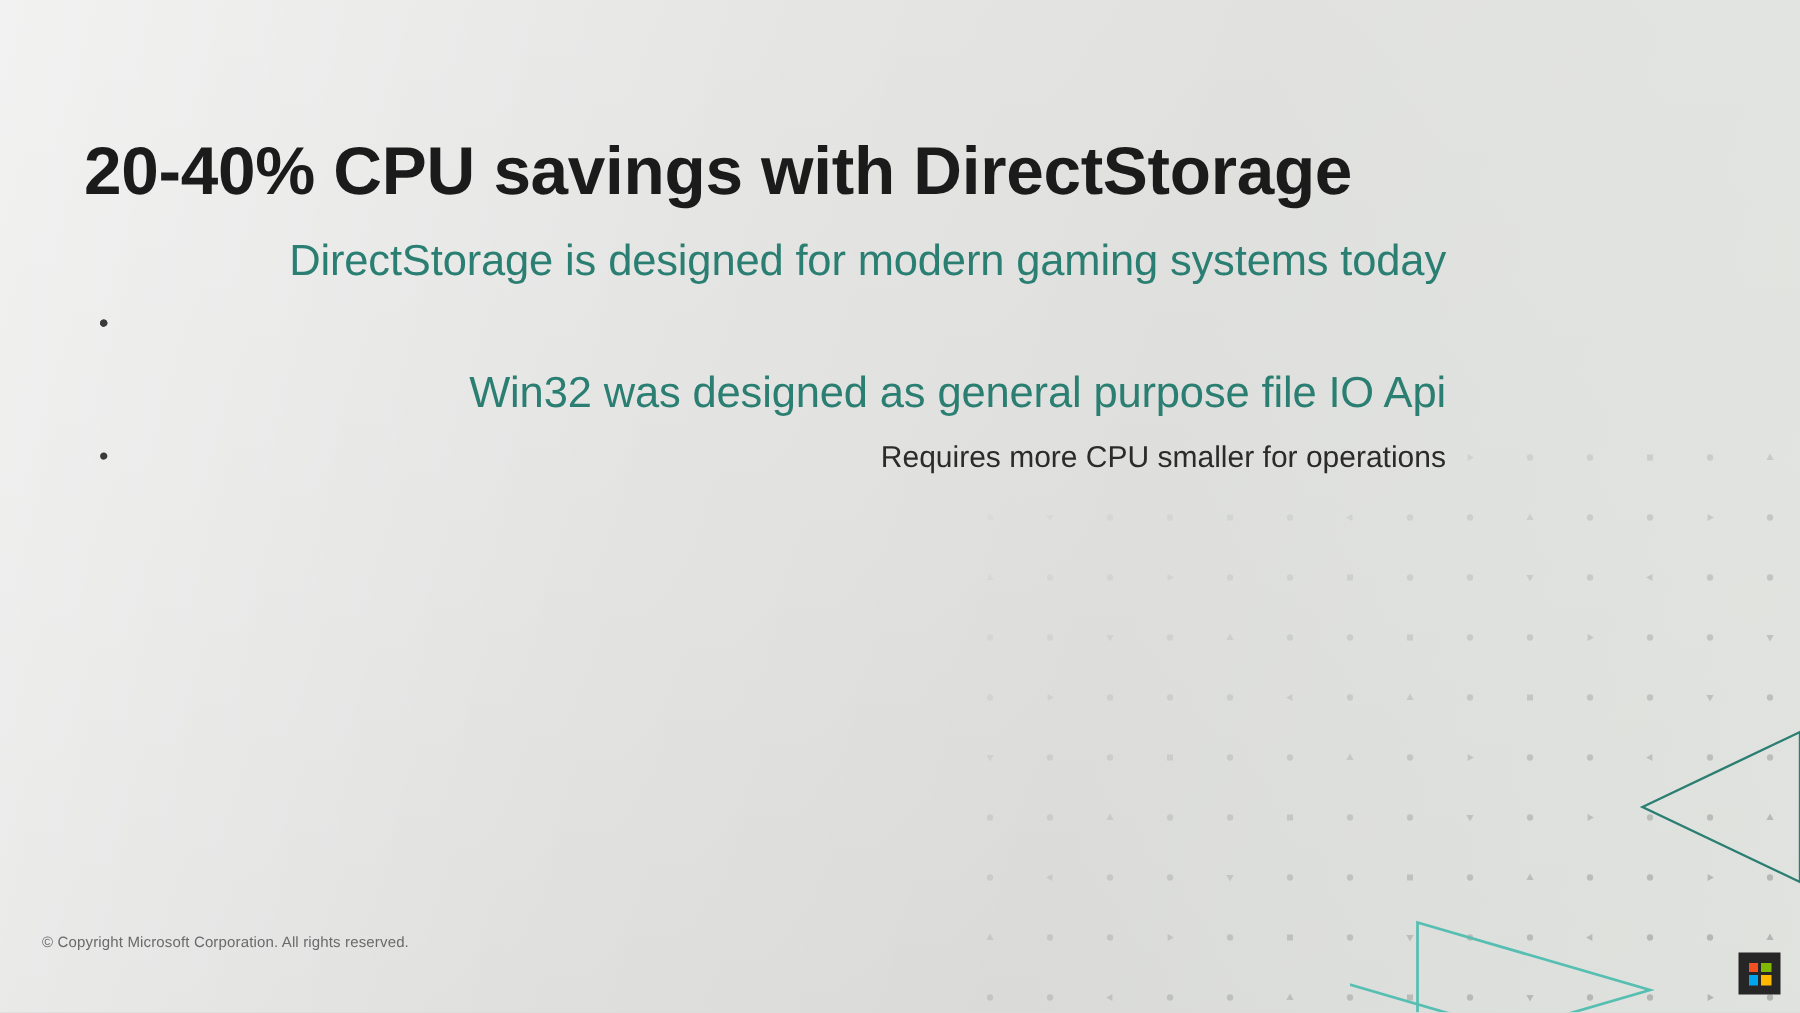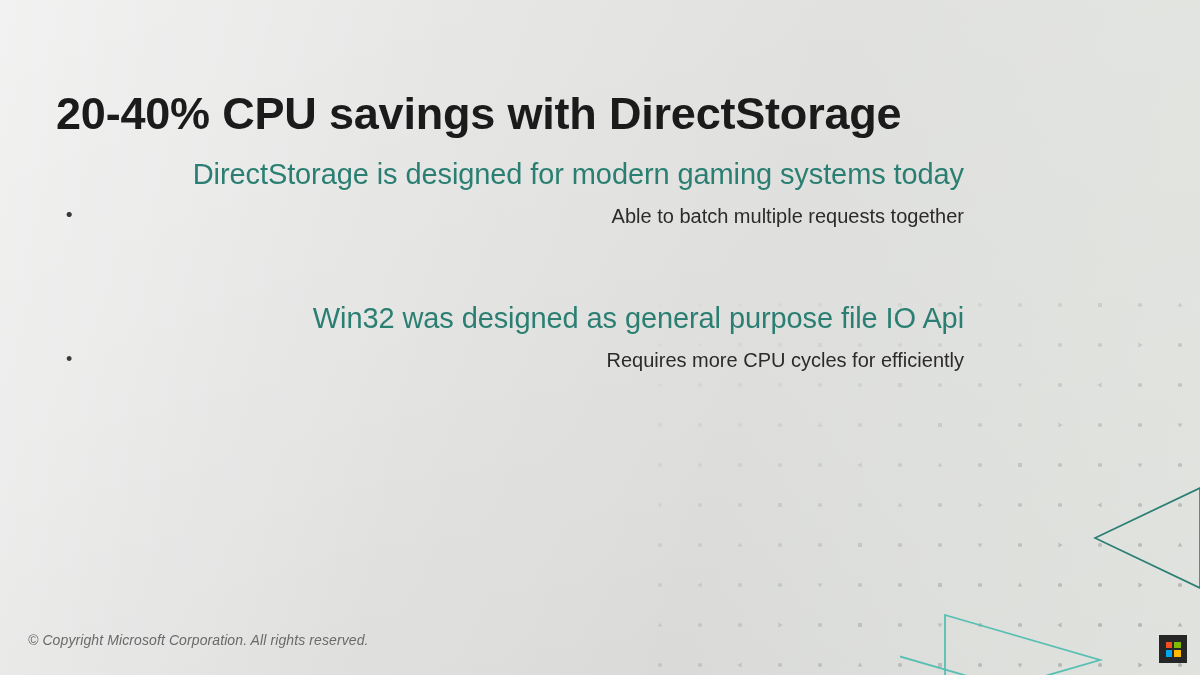--- a/index.html
+++ b/index.html
@@ -60,21 +60,21 @@
     left: 64px;
     top: 155px;
     width: 900px;
   }
 
   .section {
     margin-bottom: 0;
     text-align: right;
   }
   .section.second {
-    margin-top: 66px;
+    margin-top: 50px;
   }
 
   .section-heading {
     font-size: 29px;
     font-weight: 400;
     color: #2b7f72;
     letter-spacing: -0.1px;
     line-height: 1.32;
     white-space: nowrap;
   }
@@ -99,26 +99,25 @@
     top: 0;
     color: #3a3a3a;
     font-size: 18px;
     line-height: 1.6;
   }
 
   
   .footer-copyright {
     position: absolute;
     left: 28px;
-    bottom: 27px;
-    font-size: 14px;
+    bottom: 41px;
+    font-size: 10px;
     color: #6a6a6a;
     letter-spacing: 0.1px;
     white-space: nowrap;
-    font-style: italic;
   }
 
   
   .ms-logo {
     position: absolute;
     right: 13px;
     bottom: 12px;
     width: 28px;
     height: 28px;
     background: #262626;
@@ -616,31 +615,30 @@
   <div class="body-block">
 
     <div class="section">
       <div class="section-heading">DirectStorage is designed for modern gaming systems today</div>
       <ul class="bullet-list">
         <li class="bullet-item">
           <span class="dot">•</span>
         </li>
         <li class="bullet-item">
           <span class="dot">•</span>
-          <span>Able to batch multiple requests together</span>
         </li>
       </ul>
     </div>
 
     <div class="section second">
       <div class="section-heading">Win32 was designed as general purpose file IO Api</div>
       <ul class="bullet-list">
         <li class="bullet-item">
           <span class="dot">•</span>
-          <span>Requires more CPU cycles for efficiently</span>
+          <span>Requires more CPU smaller for operations</span>
         </li>
       </ul>
     </div>
 
   </div>
 
   <div class="footer-copyright">© Copyright Microsoft Corporation. All rights reserved.</div>
 
   <div class="ms-logo" style="background: rgb(38, 38, 38);">
     <div class="ms-logo-grid">

